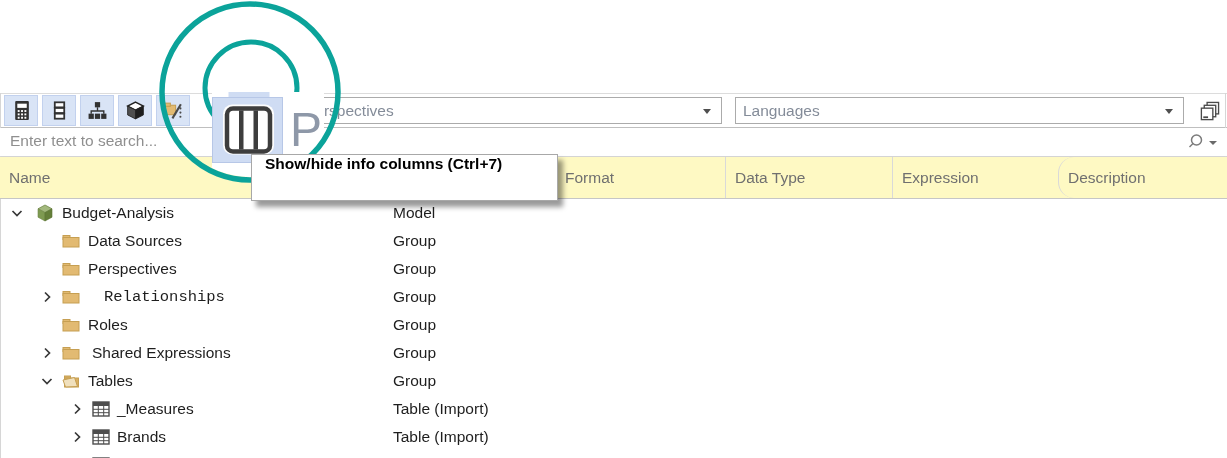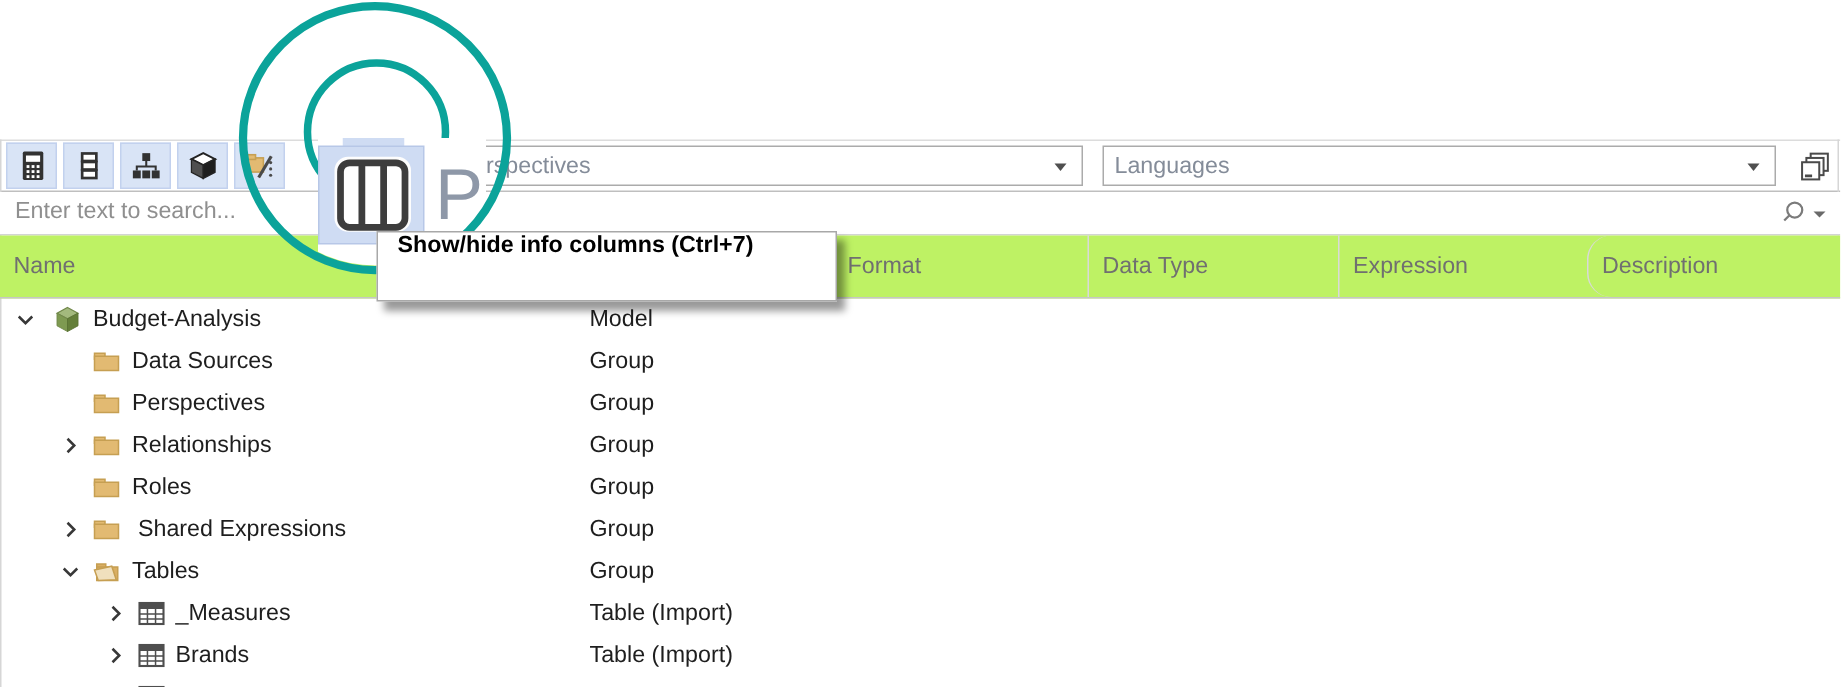--- a/index.html
+++ b/index.html
@@ -21,21 +21,21 @@
         display:flex;align-items:center;justify-content:center;background:#fff;}
   
   .search-row{position:absolute;left:0;top:128px;width:1227px;height:28px;background:#fff;padding-left:41px;}
   .search-input{position:absolute;left:8px;top:3px;width:900px;border:none;outline:none;
         font-family:"Liberation Sans",sans-serif;font-size:15.5px;color:#555;background:transparent;}
   .search-input::placeholder{color:#8f8f8f;opacity:1;}
   .search-mag{position:absolute;left:1186px;top:5px;}
   .search-caret{position:absolute;left:1209px;top:13px;width:0;height:0;
         border-left:4px solid transparent;border-right:4px solid transparent;border-top:4.5px solid #6a6a6a;}
   
-  .header{position:absolute;left:0;top:157px;width:1227px;height:42px;background:#bef264;
+  .header{position:absolute;left:0;top:157px;width:1227px;height:42px;background:#fef9c3;
         border-bottom:1px solid #c6c6c6;box-sizing:border-box;}
   .hcell{position:absolute;top:0;height:100%;display:flex;align-items:center;padding-left:9px;
         font-size:15.5px;color:#707070;box-sizing:border-box;}
   .hcell.sep{border-left:1px solid #d9d9d9;}
   
   .rows{position:absolute;left:0;top:199px;width:1227px;height:259px;overflow:hidden;}
   .trow{position:absolute;left:0;width:1227px;height:28px;}
   .expander{position:absolute;top:5px;width:18px;height:18px;}
   .obj-icon{position:absolute;top:5px;width:18px;height:18px;}
   .obj-name{position:absolute;top:5px;font-size:15.5px;color:#1e1e1e;white-space:pre;}
@@ -241,21 +241,21 @@
       <span class="expander" style="left: 38px;">
         <svg class="ic18">
             <use href="#sym-chev-right" xlink:href="#sym-chev-right"></use>
           </svg>
       </span>
       <span class="obj-icon" style="left: 62px;">
         <svg class="ic18">
             <use href="#sym-folder-icon" xlink:href="#sym-folder-icon"></use>
           </svg>
       </span>
-      <span class="obj-name" style="left: 88px;">Relationships</span>
+      <span class="obj-name" style="left: 104px; font-family: Liberation Mono, monospace;">Relationships</span>
       <span class="obj-type">Group</span>
     </div>
       <div class="trow" style="top: 112px;">
 
       <span class="obj-icon" style="left: 62px;">
         <svg class="ic18">
             <use href="#sym-folder-icon" xlink:href="#sym-folder-icon"></use>
           </svg>
       </span>
       <span class="obj-name" style="left: 88px;">Roles</span>

